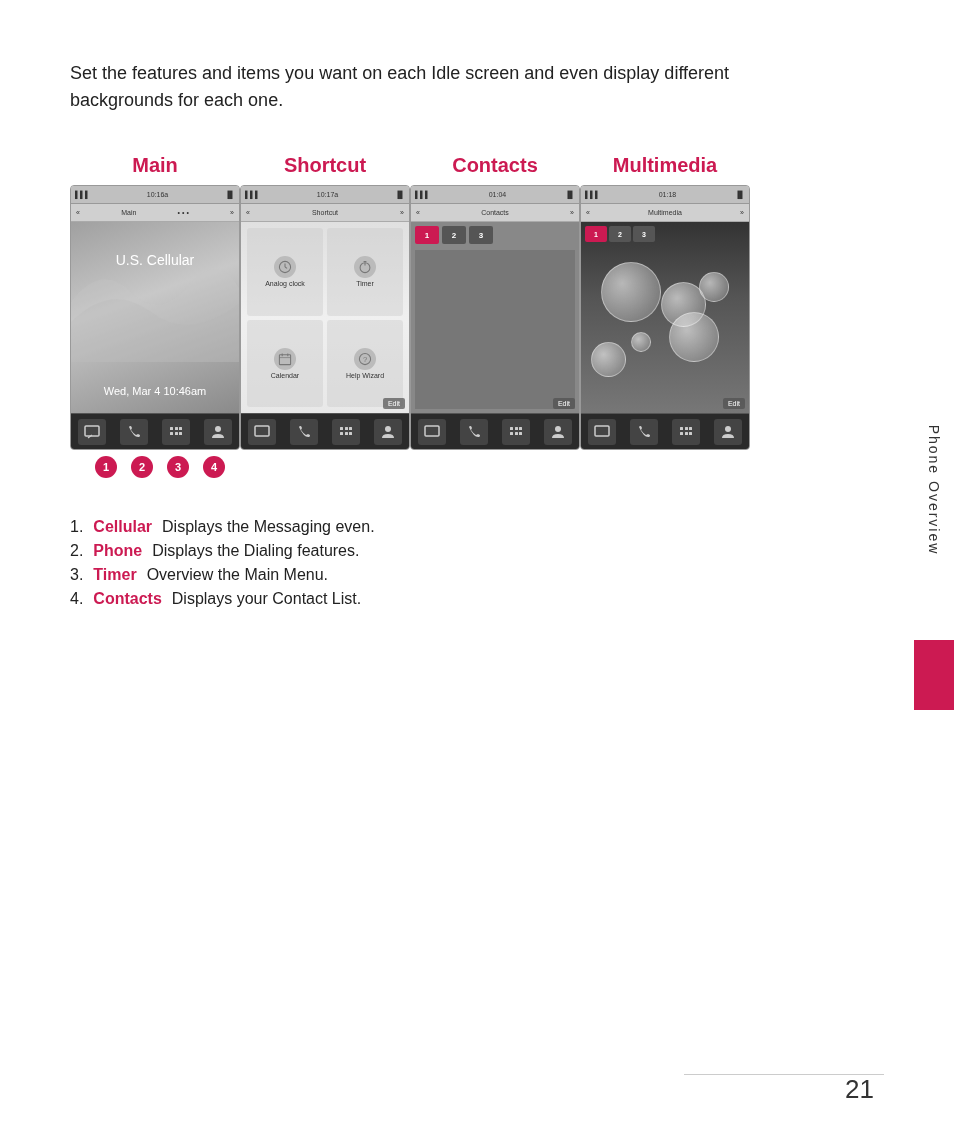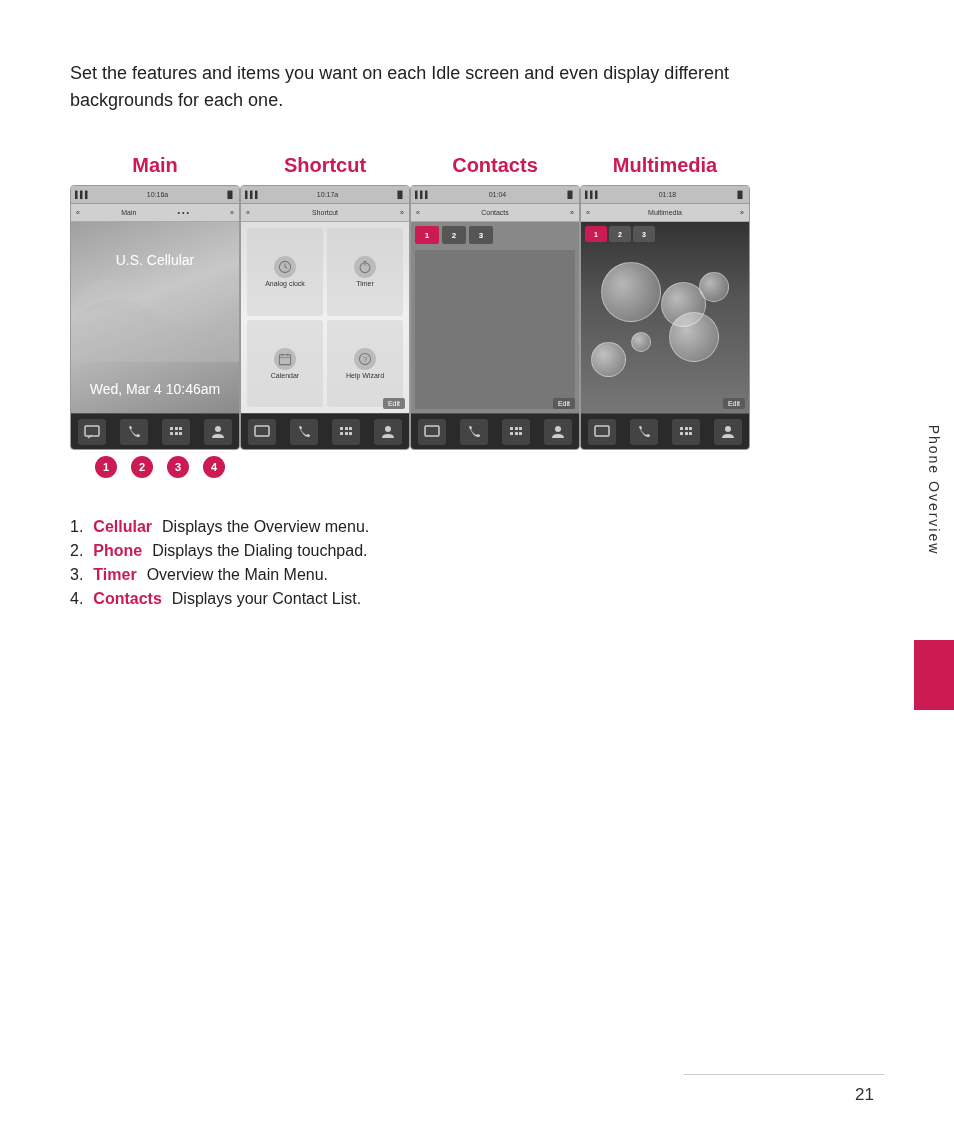--- a/index.html
+++ b/index.html
@@ -97,21 +97,21 @@
     }
 
     .carrier-text {
       font-size: 14px;
       color: #fff;
       text-align: center;
       margin-top: 20px;
     }
 
     .datetime-text {
-      font-size: 14px;
+      font-size: 11px;
       color: #fff;
       margin-bottom: 8px;
     }
 
     
     .bottom-bar {
       height: 36px;
       background: #2a2a2a;
       display: flex;
       align-items: center;
@@ -282,21 +282,21 @@
       top: 640px;
       width: 40px;
       height: 70px;
       background: #cc1a52;
     }
 
     .page-number {
       position: absolute;
       bottom: 40px;
       right: 80px;
-      font-size: 17px;
+      font-size: 26px;
       color: #333;
     }
 
     .divider-line {
       position: absolute;
       bottom: 70px;
       right: 70px;
       width: 200px;
       height: 1px;
       background: #ccc;
@@ -635,26 +635,26 @@
         </div>
       </div>
     </div>
 
   </div>
 
   <div class="bullets-section">
     <div class="bullets-row">
       <span class="bullet-number">1.</span>
         <span class="bullet-keyword">Cellular</span>
-        <span> Displays the Overview menu.</span>
+        <span> Displays the Messaging even.</span>
     </div>
     <div class="bullets-row">
       <span class="bullet-number">2.</span>
         <span class="bullet-keyword">Phone</span>
-        <span> Displays the Dialing touchpad.</span>
+        <span> Displays the Dialing features.</span>
     </div>
     <div class="bullets-row">
       <span class="bullet-number">3.</span>
         <span class="bullet-keyword">Timer</span>
         <span> Overview the Main Menu.</span>
     </div>
     <div class="bullets-row">
       <span class="bullet-number">4.</span>
         <span class="bullet-keyword">Contacts</span>
         <span> Displays your Contact List.</span>

